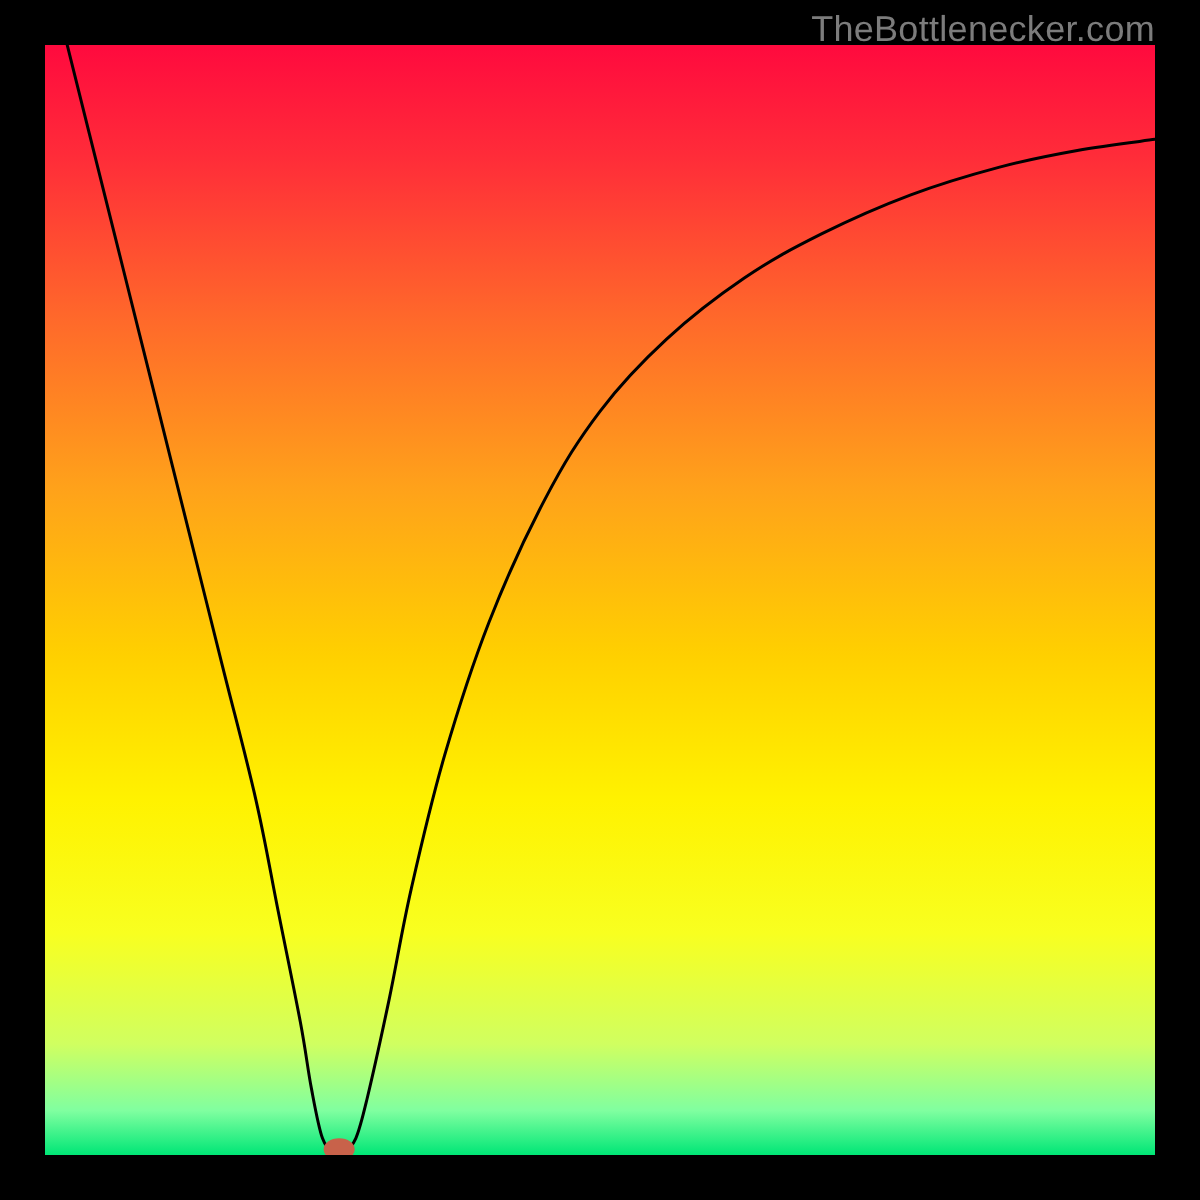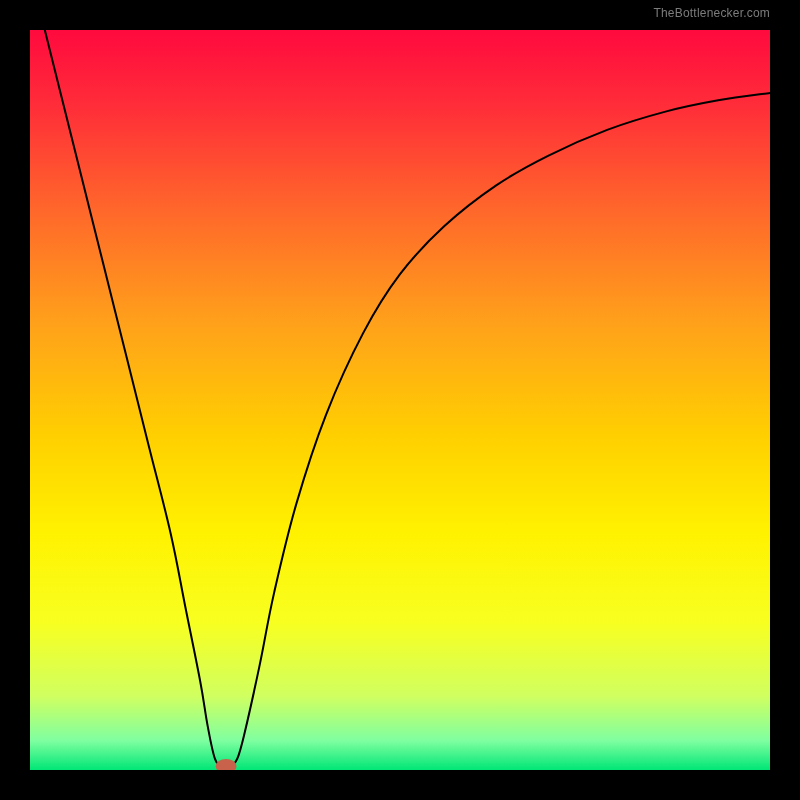--- a/index.html
+++ b/index.html
@@ -24,21 +24,21 @@
     left: 0;
     top: 0;
     width: 740px;
     height: 740px;
   }
   .attribution {
     position: absolute;
     top: 6px;
     right: 30px;
     color: #7c7c7c;
-    font-size: 12px;
+    font-size: 24px;
     font-weight: 500;
     letter-spacing: 0.2px;
   }
 </style>
 </head>
 <body>
 
 <div class="attribution">TheBottlenecker.com</div>
 
 <div class="frame">

